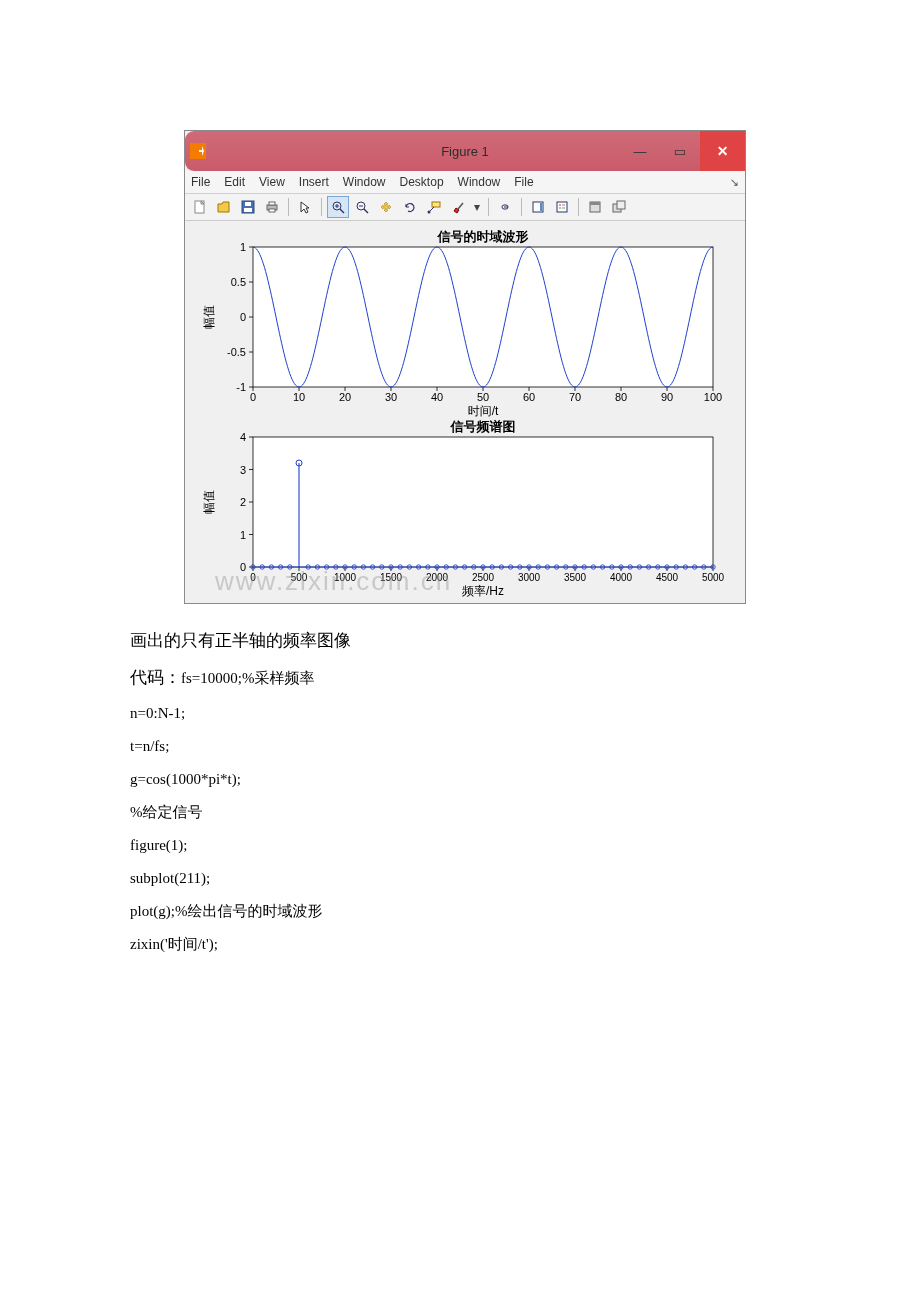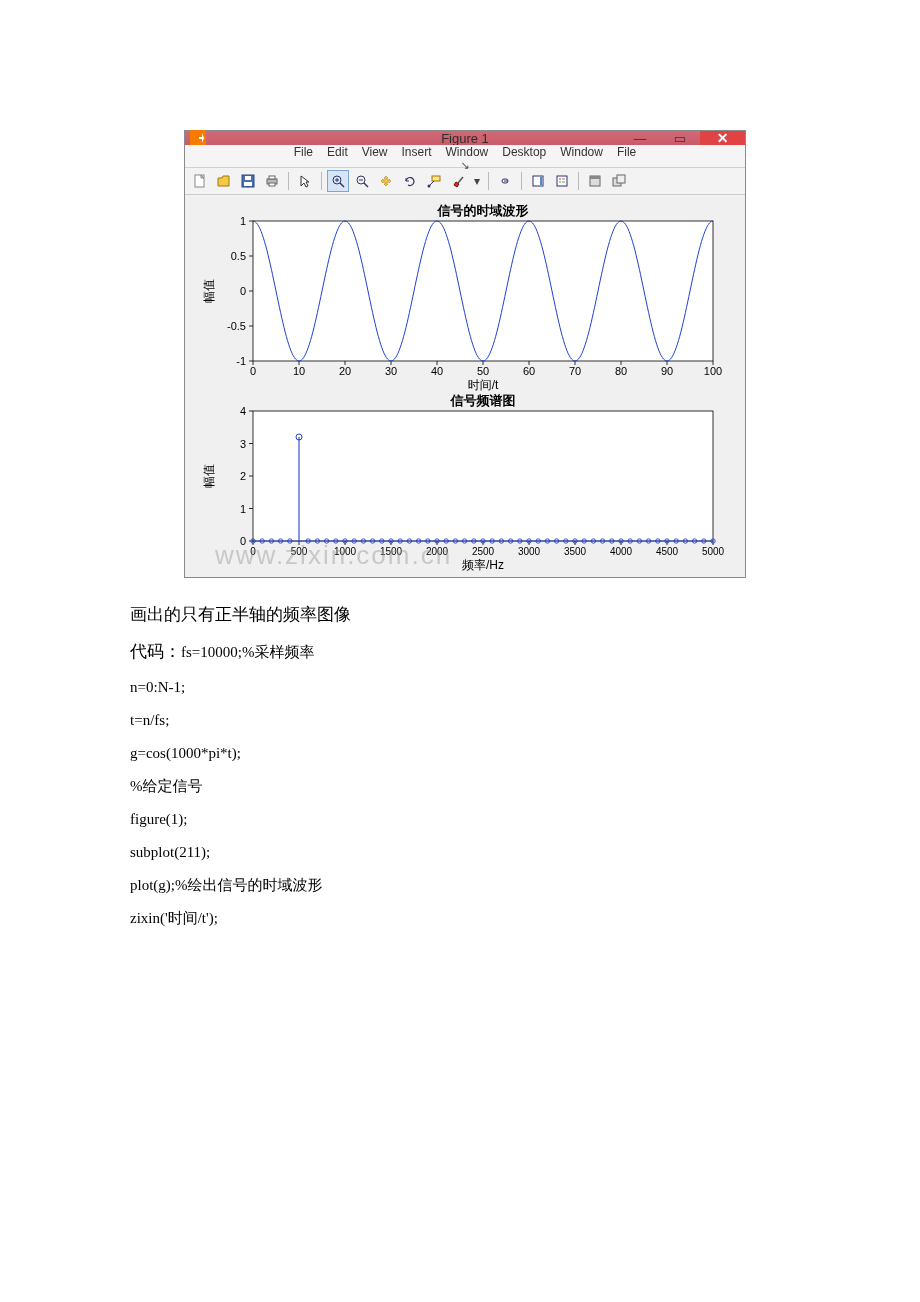--- a/index.html
+++ b/index.html
@@ -15,25 +15,26 @@
     padding: 130px 120px 60px 130px;
   }
   .figure-window {
     width: 560px;
     margin: 0 auto 18px auto;
     border: 1px solid #8a8a8a;
     background: #f0f0f0;
     position: relative;
   }
   .titlebar {
-    height: 14px;
+    height: 40px;
     background: linear-gradient(#d06a76, #c95b6a);
     display: flex;
     align-items: center;
     position: relative;
+    border-radius: 9px;
   }
   .tb-icon {
     width: 16px; height: 16px;
     background: #f57c00;
     margin-left: 5px;
     display: inline-block;
     position: relative;
   }
   .tb-icon::after {
     content:"";
@@ -79,21 +80,20 @@
     background:#f5f5f5;
     border-bottom:1px solid #d0d0d0;
     display:flex;
     align-items:center;
     padding:0 6px;
     font-size:12px;
     font-family:"Segoe UI", sans-serif;
     color:#333;
     position:relative;
     justify-content:space-between;
-    flex-direction:column;
   }
   .menubar-left { display:flex; gap:14px; }
   .menubar span { cursor:default; }
   .dock-arrow {
     font-size:11px;
     color:#555;
   }
   .toolbar {
     height:26px;
     background:#f3f3f3;

